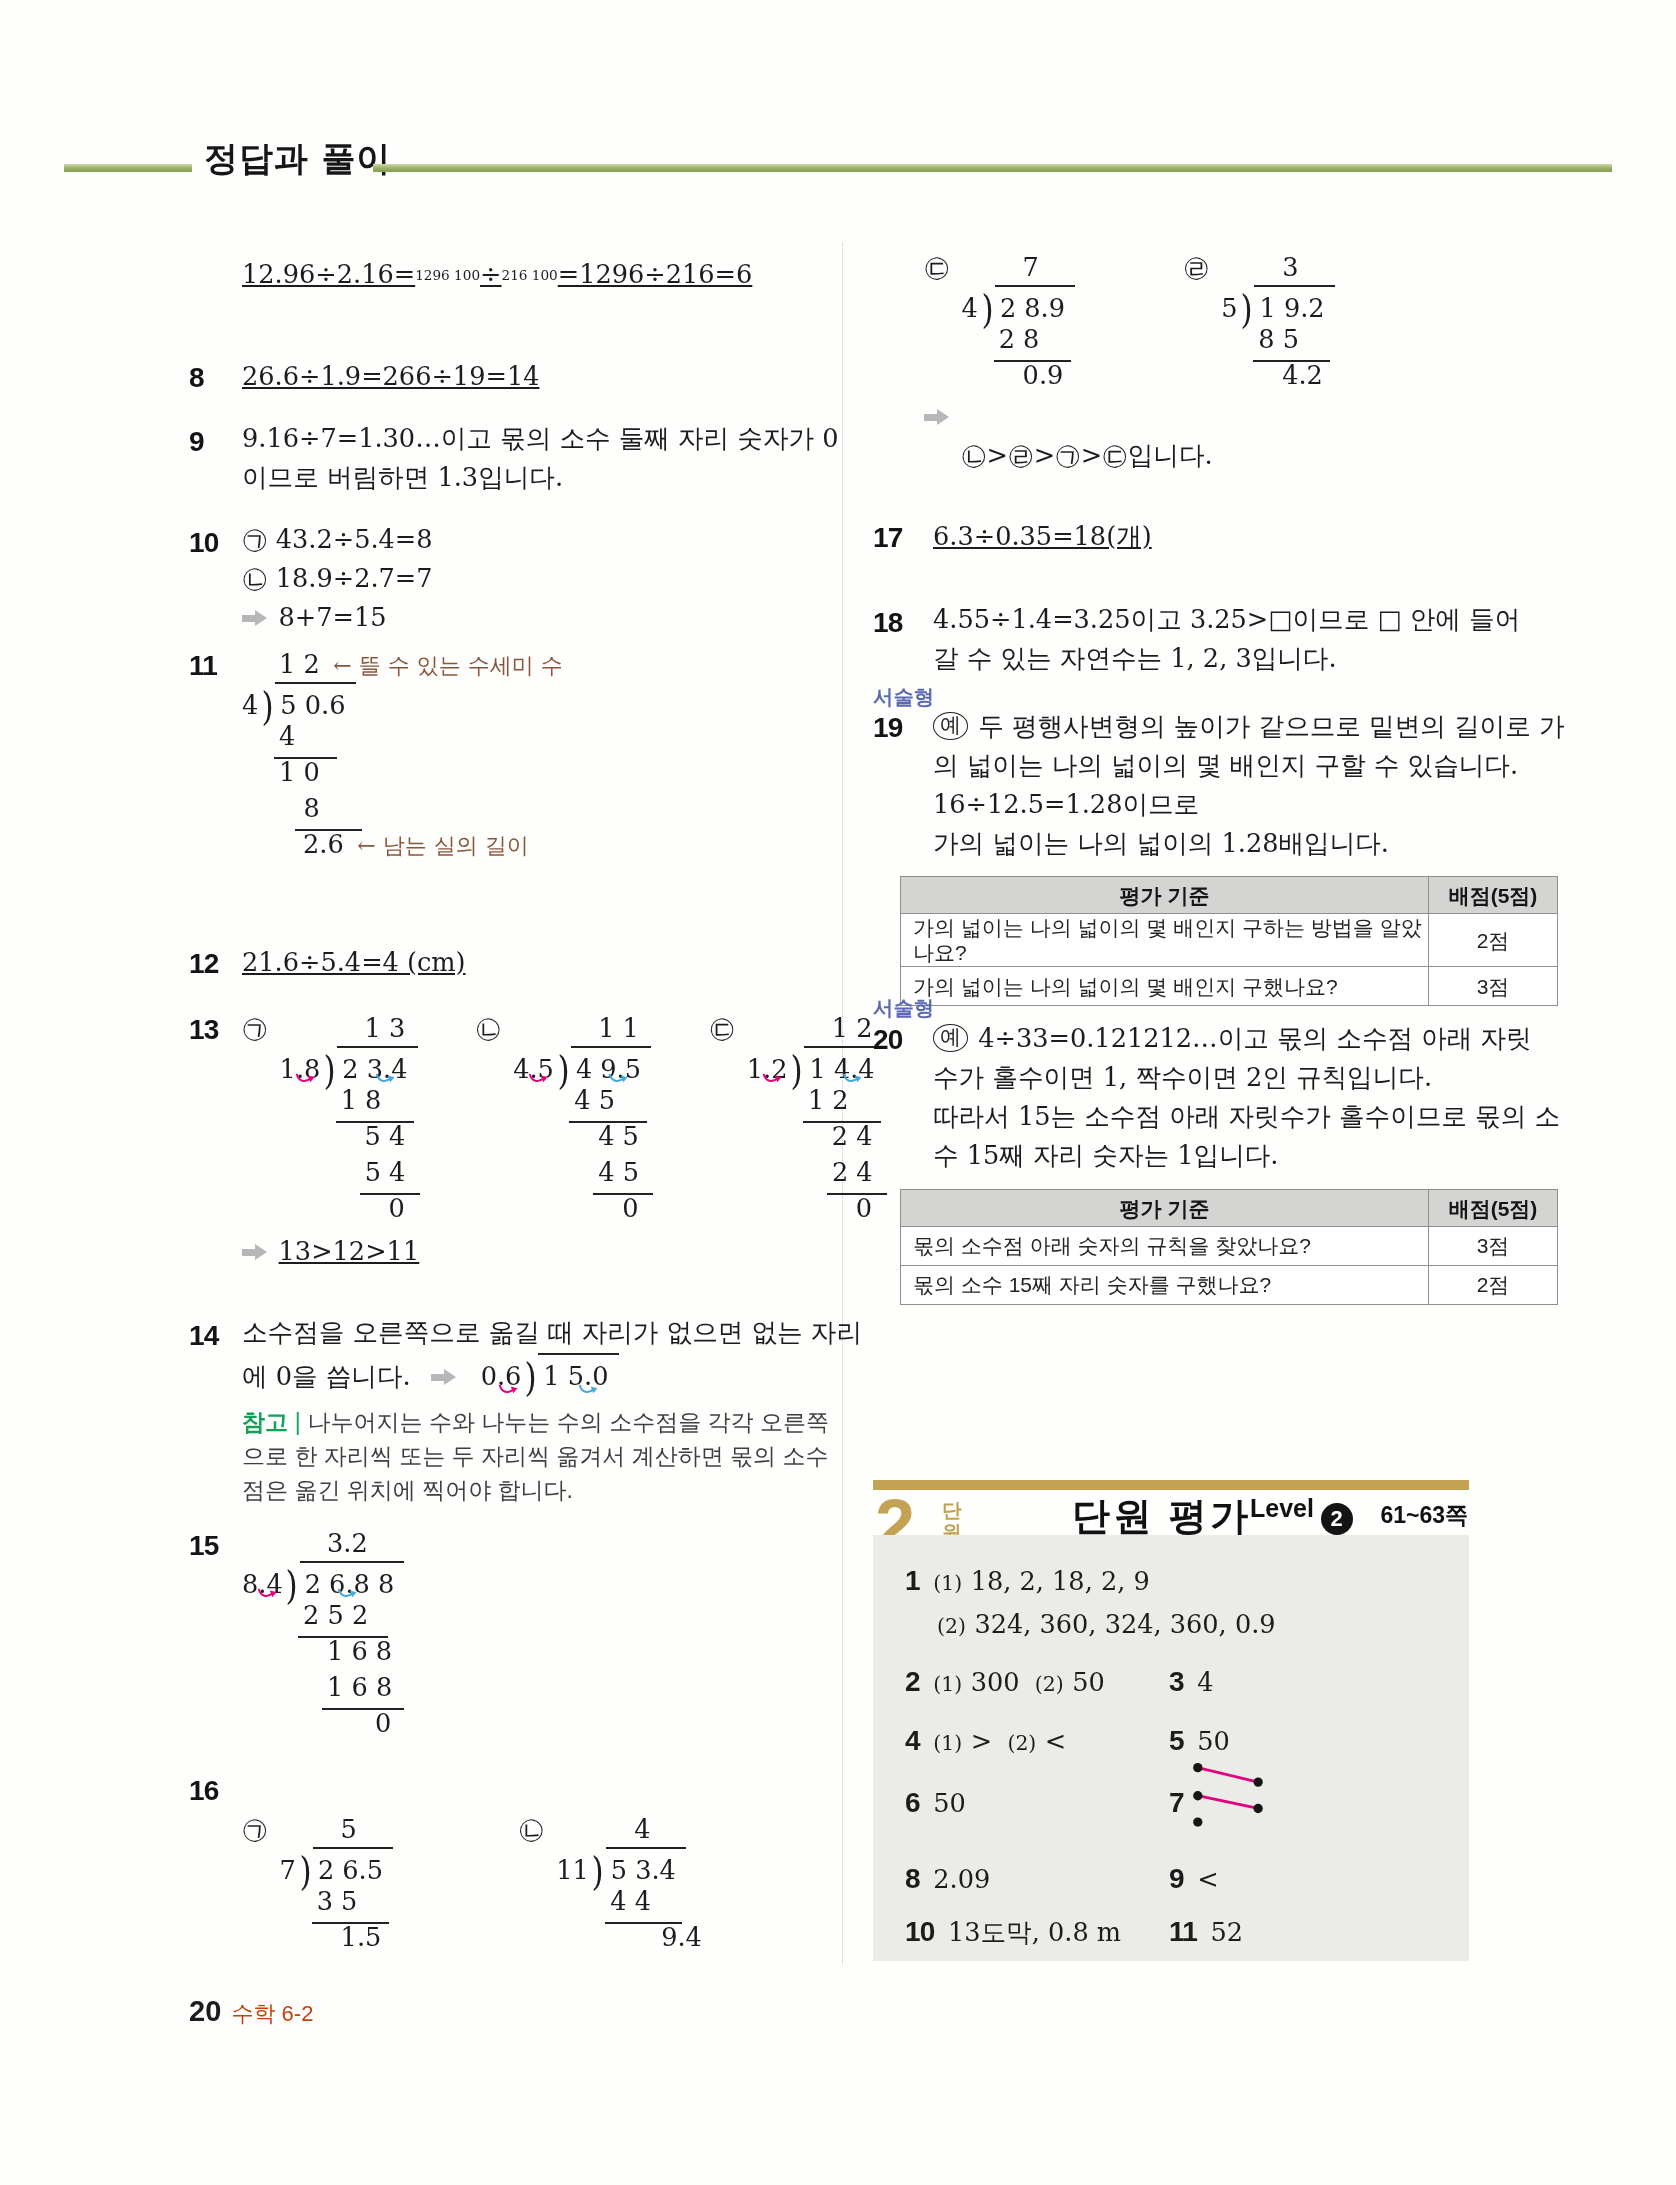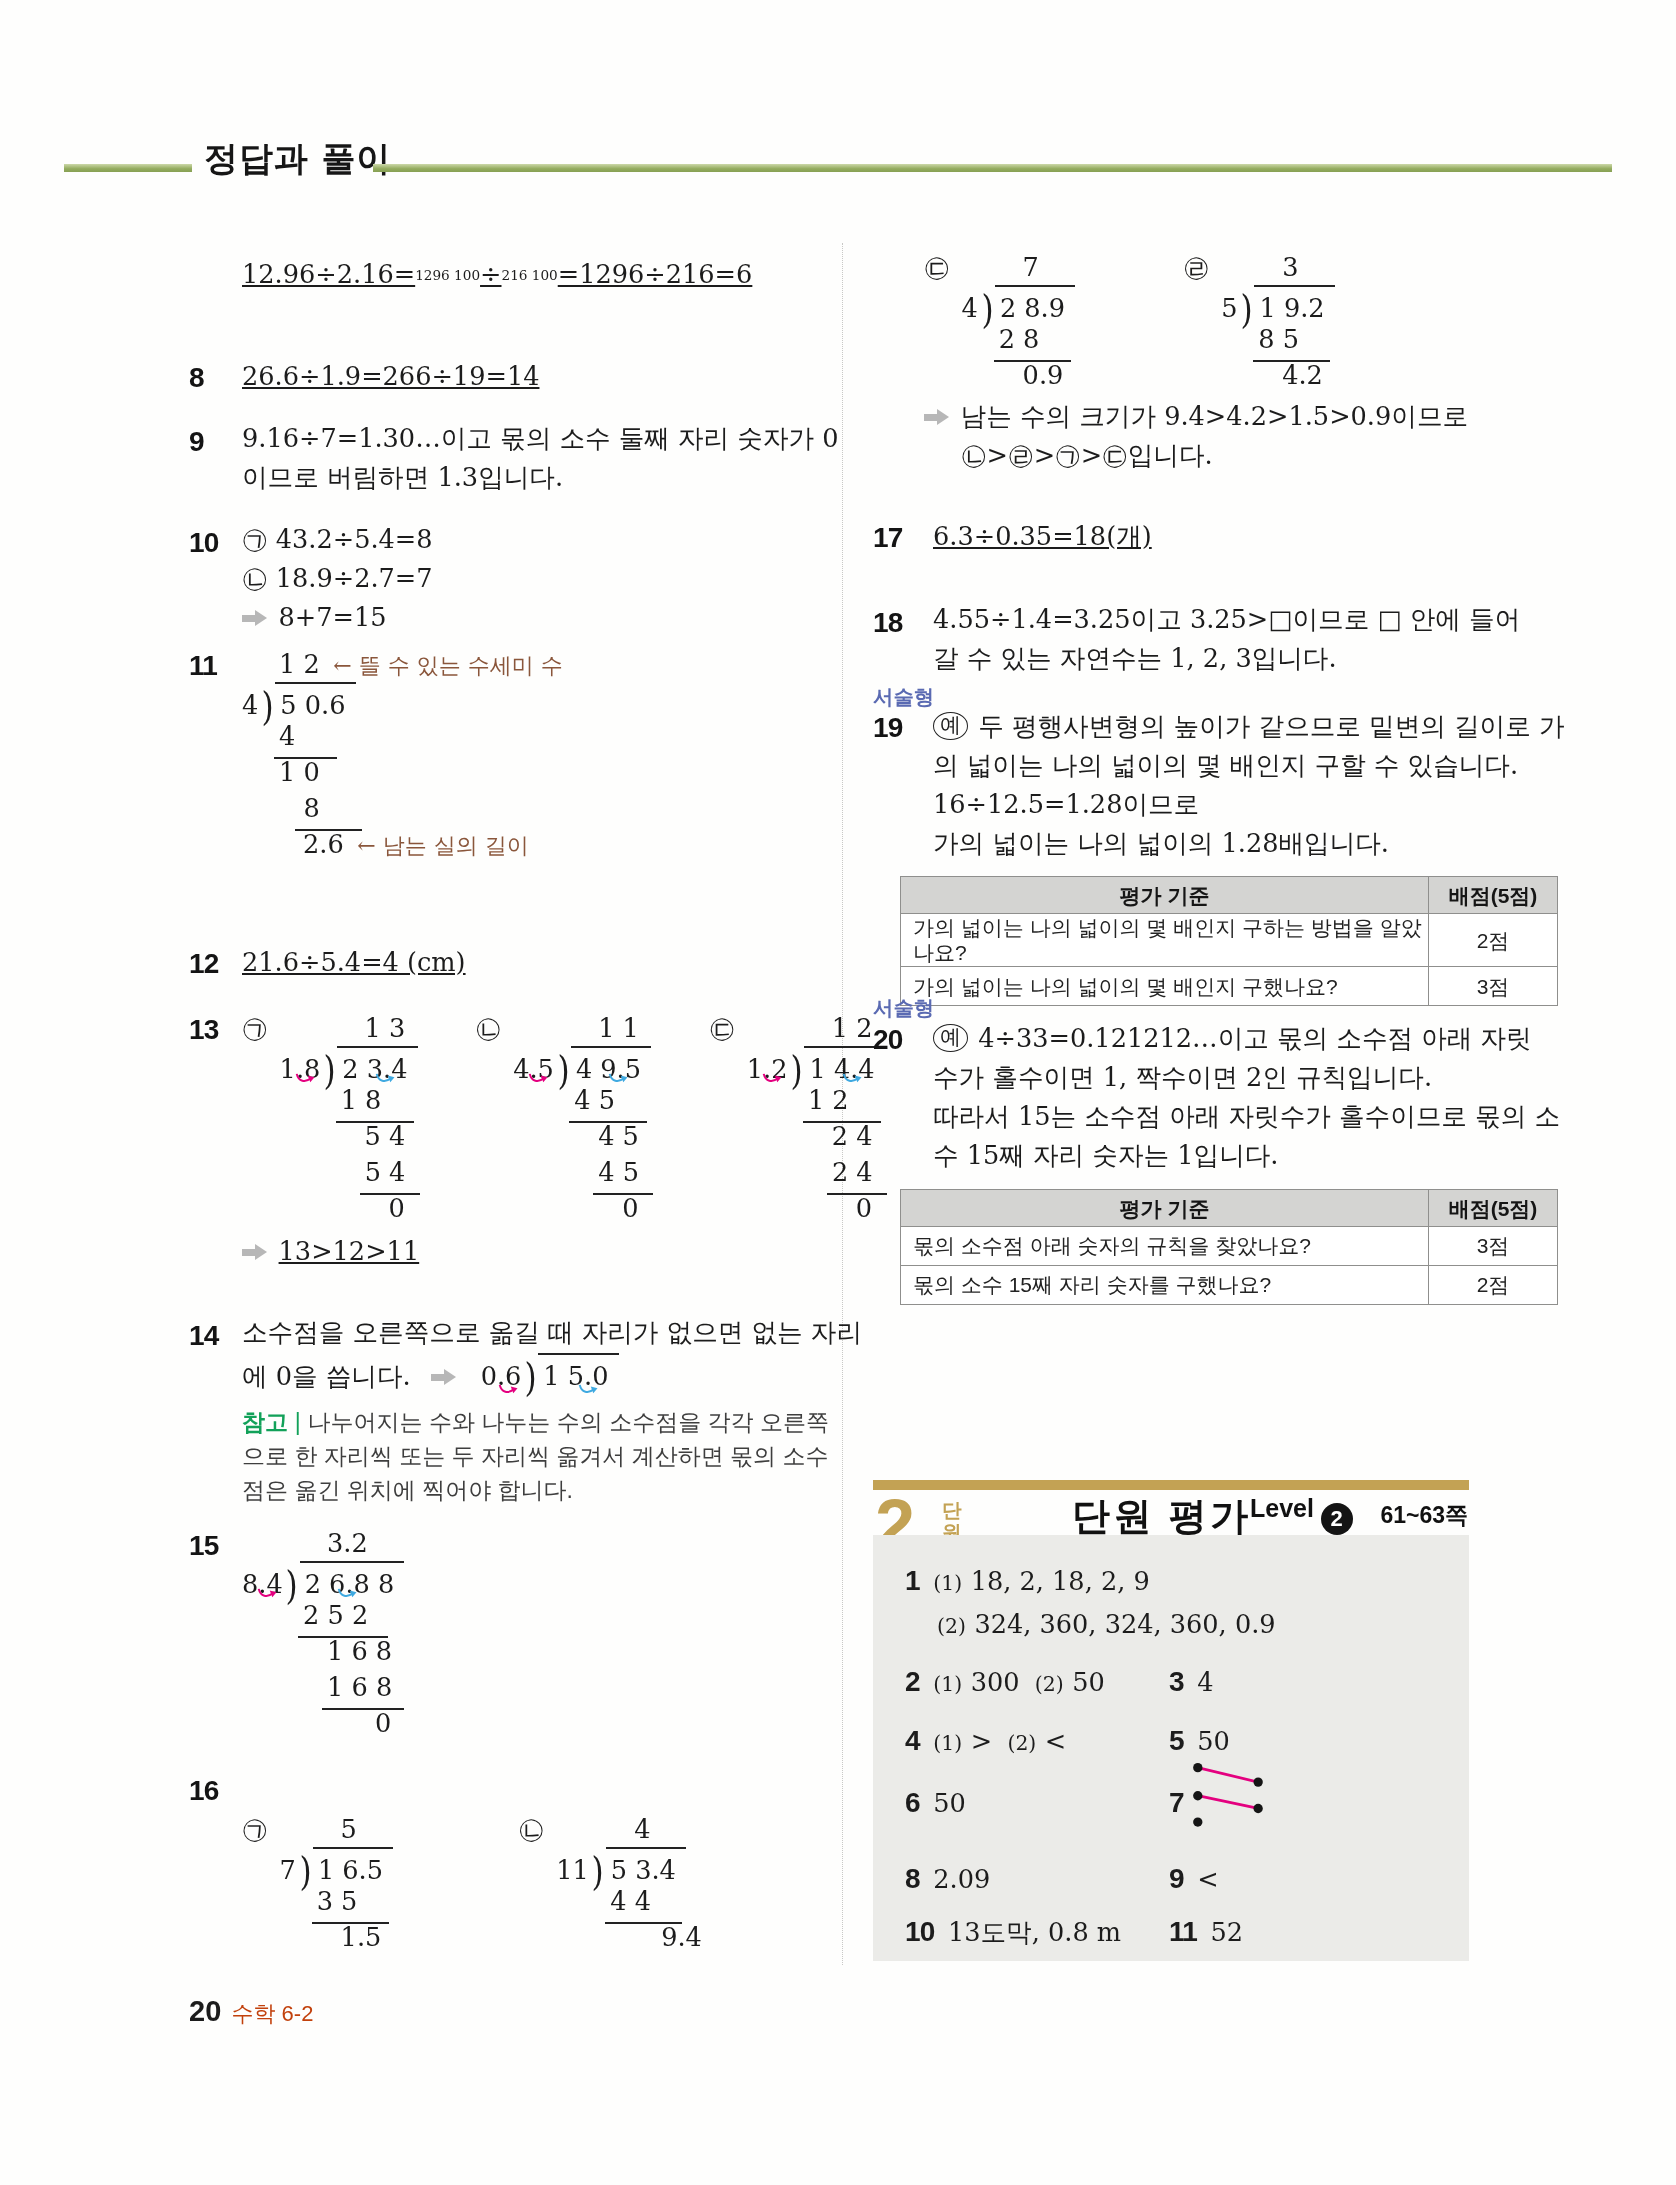--- a/index.html
+++ b/index.html
@@ -217,21 +217,21 @@
     <div class="st"><span style="margin-left:85px">1 6 8</span></div>
     <div class="st"><span class="ul" style="margin-left:80px;min-width:77px;padding-left:5.1px">1 6 8</span></div>
     <div class="st"><span style="margin-left:133px">0</span></div>
   </div>
 
   <span class="blk num" style="left:189px;top:1777px">16</span>
   <div class="blk unitrow" style="left:242px;top:1811px">
     <span class="clabel">㉠</span>
     <div class="ld" style="width:162px;margin-right:77px">
       <div class="lq"><span style="margin-left:61px">5</span></div>
-      <div class="lh"><span class="dvs">7</span><span class="par">)</span><span class="dvd">1 6.5</span></div>
+      <div class="lh"><span class="dvs">7</span><span class="par">)</span><span class="dvd">2 6.5</span></div>
       <div class="st"><span class="ul" style="margin-left:32px;min-width:72px;padding-left:5.1px">3 5</span></div>
       <div class="st"><span style="margin-left:61px">1.5</span></div>
     </div>
     <span class="clabel">㉡</span>
     <div class="ld" style="width:162px">
       <div class="lq"><span style="margin-left:78px">4</span></div>
       <div class="lh"><span class="dvs">11</span><span class="par">)</span><span class="dvd">5 3.4</span></div>
       <div class="st"><span class="ul" style="margin-left:49px;min-width:72px;padding-left:5.1px">4 4</span></div>
       <div class="st"><span style="margin-left:105px">9.4</span></div>
     </div>
@@ -252,21 +252,21 @@
     <span class="clabel">㉣</span>
     <div class="ld" style="width:162px">
       <div class="lq"><span style="margin-left:61px">3</span></div>
       <div class="lh"><span class="dvs">5</span><span class="par">)</span><span class="dvd">1 9.2</span></div>
       <div class="st"><span class="ul" style="margin-left:32px;min-width:72px;padding-left:5.1px">8 5</span></div>
       <div class="st"><span style="margin-left:61px">4.2</span></div>
     </div>
   </div>
 
   <div class="blk" style="left:924px;top:397px">
-    <span class="l"><span class="ra"></span><span>남는 수의 크기가 9.4&gt;4.2&gt;1.5&gt;0.9이므로</span></span>
+    <span class="l"><span class="ra"></span></span>
     <span class="l" style="margin-left:37px">㉡&gt;㉣&gt;㉠&gt;㉢입니다.</span>
   </div>
 
   <span class="blk num" style="left:873px;top:524px">17</span>
   <span class="blk t" style="left:933px;top:518px">6.3÷0.35=18(개)</span>
 
   <span class="blk num" style="left:873px;top:609px">18</span>
   <div class="blk" style="left:933px;top:600px">
     <span class="l">4.55÷1.4=3.25이고 3.25&gt;□이므로 □ 안에 들어</span>
     <span class="l">갈 수 있는 자연수는 1, 2, 3입니다.</span>

